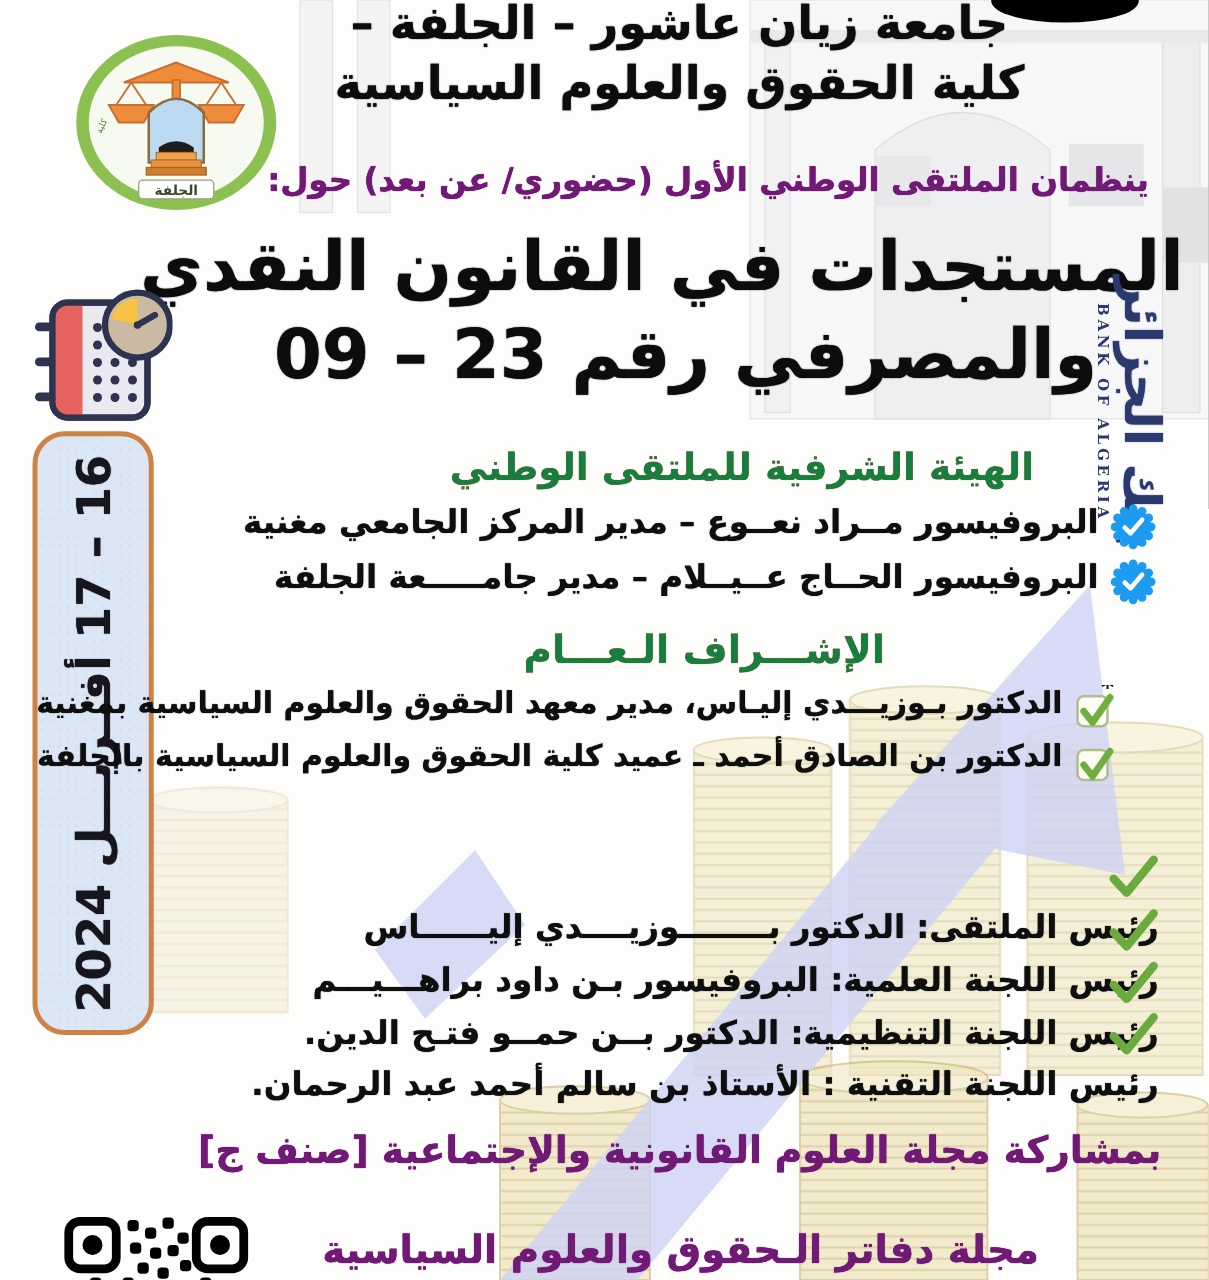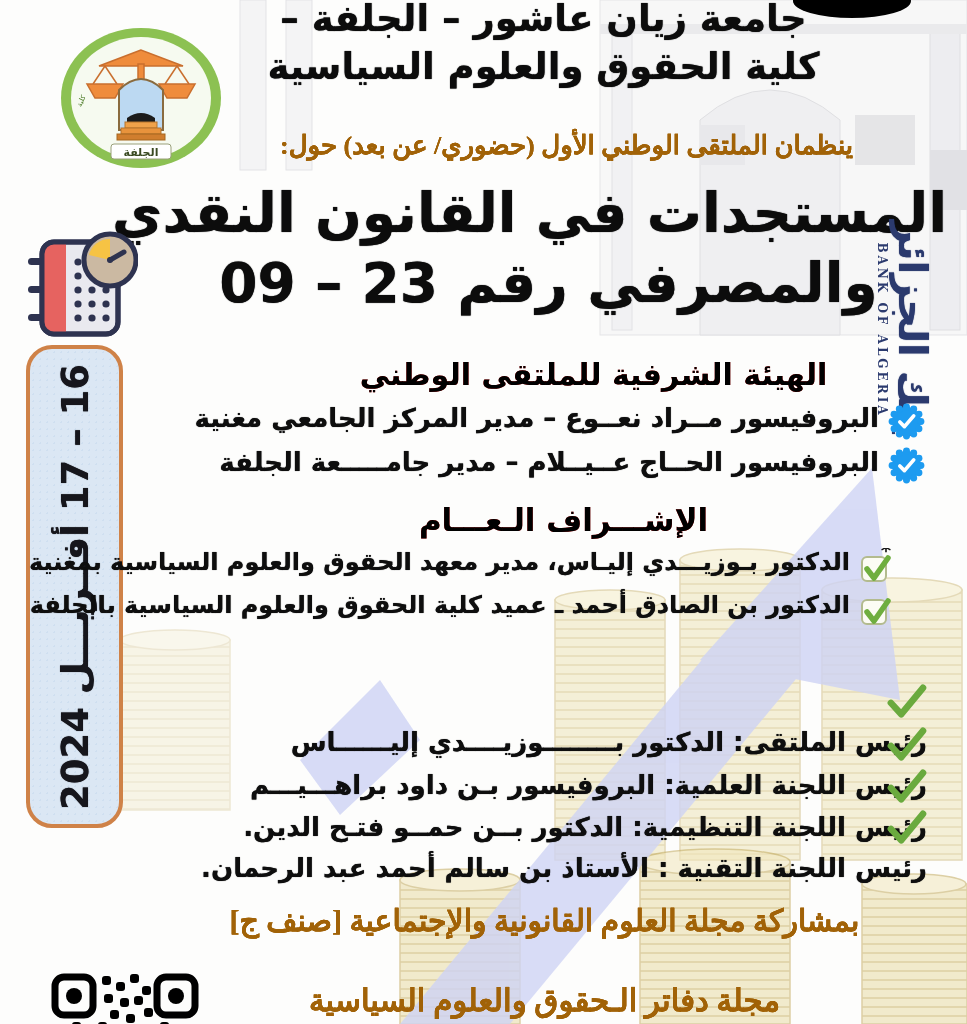--- a/index.html
+++ b/index.html
@@ -7,30 +7,30 @@
     position:relative;width:967px;height:1024px;margin:0 auto;
     background:#fdfdfc;overflow:hidden;direction:rtl;
     font-family:"DejaVu Sans",sans-serif;color:#101010;
   }
   .abs{position:absolute;}
   .layer-bg{position:absolute;inset:0;z-index:0;}
   .layer-content{position:absolute;inset:0;z-index:2;}
   .center{text-align:center;}
   .heavy{font-weight:800;text-shadow:0 0 .6px currentColor,0 0 .6px currentColor;}
   .black-heavy{font-weight:800;color:#0c0c0c;text-shadow:0 0 1px #0c0c0c;}
-  .red{color:#a16207;font-family:Liberation Serif, serif;}
+  .red{color:#701a75;}
   .nowrap{white-space:nowrap;}
 
   .univ-line1{top:-4px;left:180px;right:60px;font-size:37px;line-height:46px;}
   .univ-line2{top:44px;left:180px;right:60px;font-size:37px;line-height:46px;}
   .organizer{top:130px;left:180px;right:14px;font-size:26px;font-weight:700;}
   .title-l1{top:180px;left:150px;right:20px;font-size:55px;line-height:66px;}
   .title-l2{top:250px;left:150px;right:20px;font-size:55px;line-height:66px;}
 
-  .sec-heading{font-weight:800;color:#000000;text-shadow:0 0 .6px #e21718;}
+  .sec-heading{font-weight:800;color:#15803d;text-shadow:0 0 .6px #e21718;}
   .h-honorary{top:357px;left:300px;right:80px;font-size:30px;}
   .h-supervision{top:502px;left:300px;right:140px;font-size:31px;}
   .h-committee{top:641px;left:280px;right:160px;font-size:36px;}
 
   .row{position:absolute;display:flex;align-items:flex-start;gap:9px;white-space:nowrap;}
   .row .txt{font-weight:800;color:#0e0e0e;text-shadow:0 0 .8px #0e0e0e;}
   .row-honorary{font-size:26px;}
   .row-supervision{font-size:24px;}
   .row-committee{font-size:26px;flex-direction:column;}
   .r-hon1{top:403px;right:42px;}

